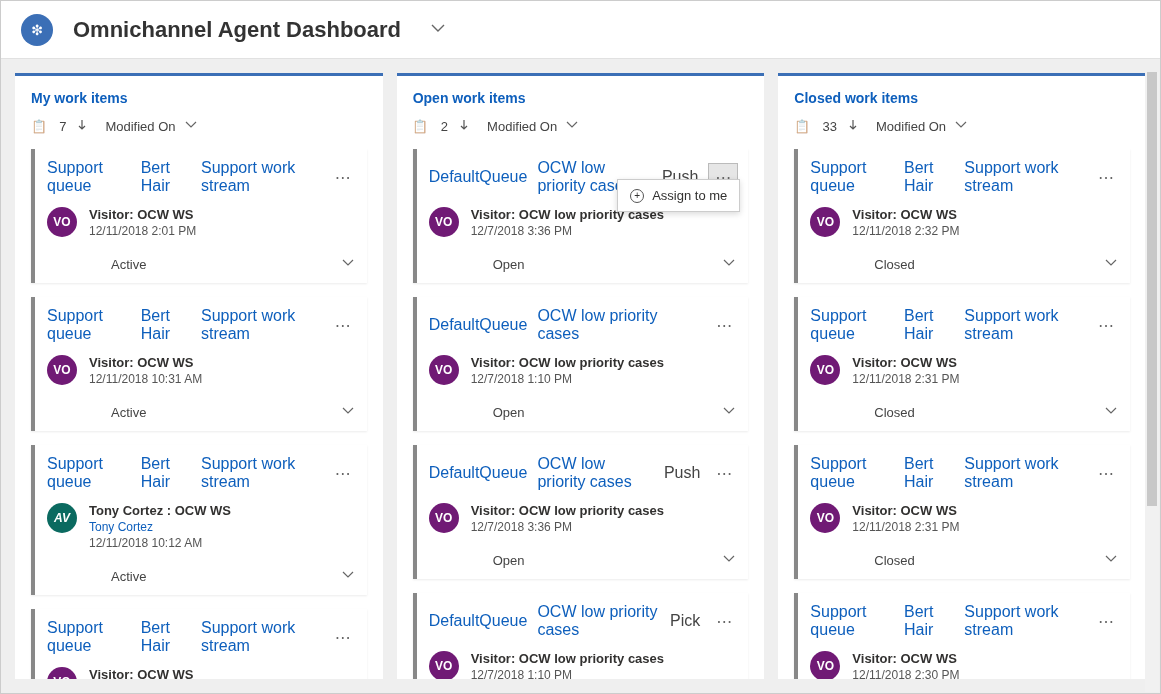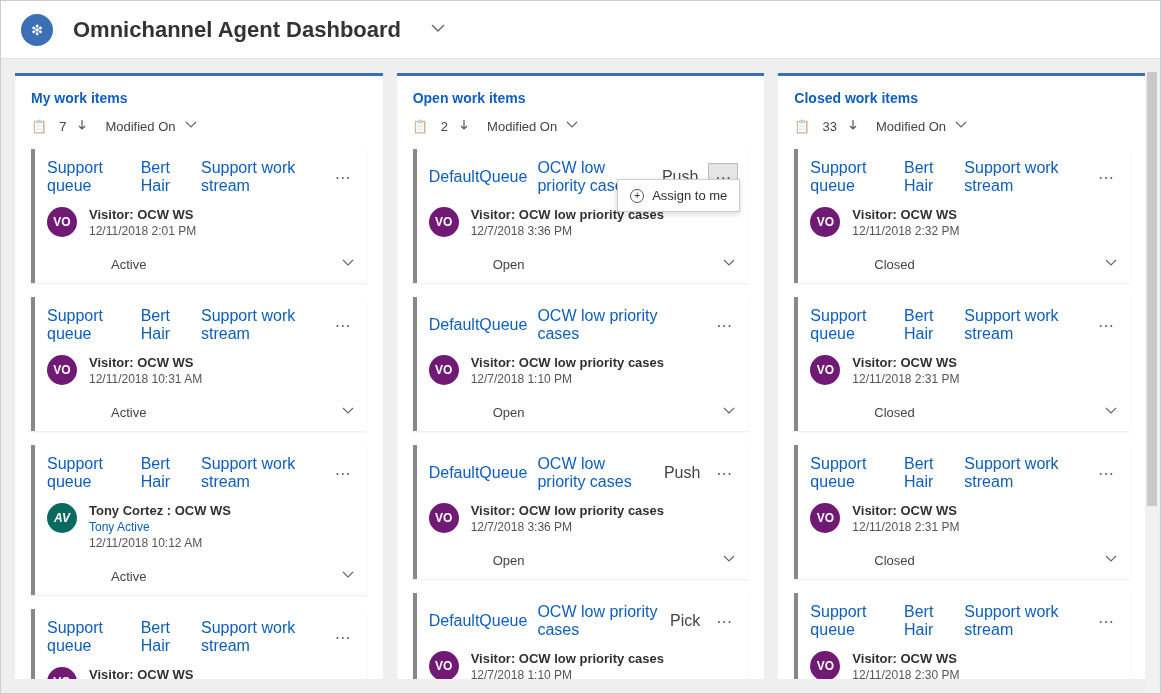--- a/index.html
+++ b/index.html
@@ -119,21 +119,21 @@
           <div class="card-top">
             <a href="#">Support queue</a>
             <a href="#">Bert Hair</a>
             <a href="#">Support work stream</a>
             <span class="more">⋯</span>
           </div>
           <div class="card-body">
             <div class="avatar av-green">AV</div>
             <div class="txt">
               <div class="title2">Tony Cortez : OCW WS</div>
-              <a class="subtitle-link" href="#">Tony Active</a>
+              <a class="subtitle-link" href="#">Tony Cortez</a>
               <div class="ts">12/11/2018 10:12 AM</div>
             </div>
           </div>
           <div class="card-foot">
             <span>Active</span>
             <span class="chev"><svg width="14" height="14" viewBox="0 0 14 14">
                 <path d="M2 4 L7 9 L12 4" fill="none" stroke="#666" stroke-width="1.2"></path>
               </svg></span>
           </div>
         </div>

